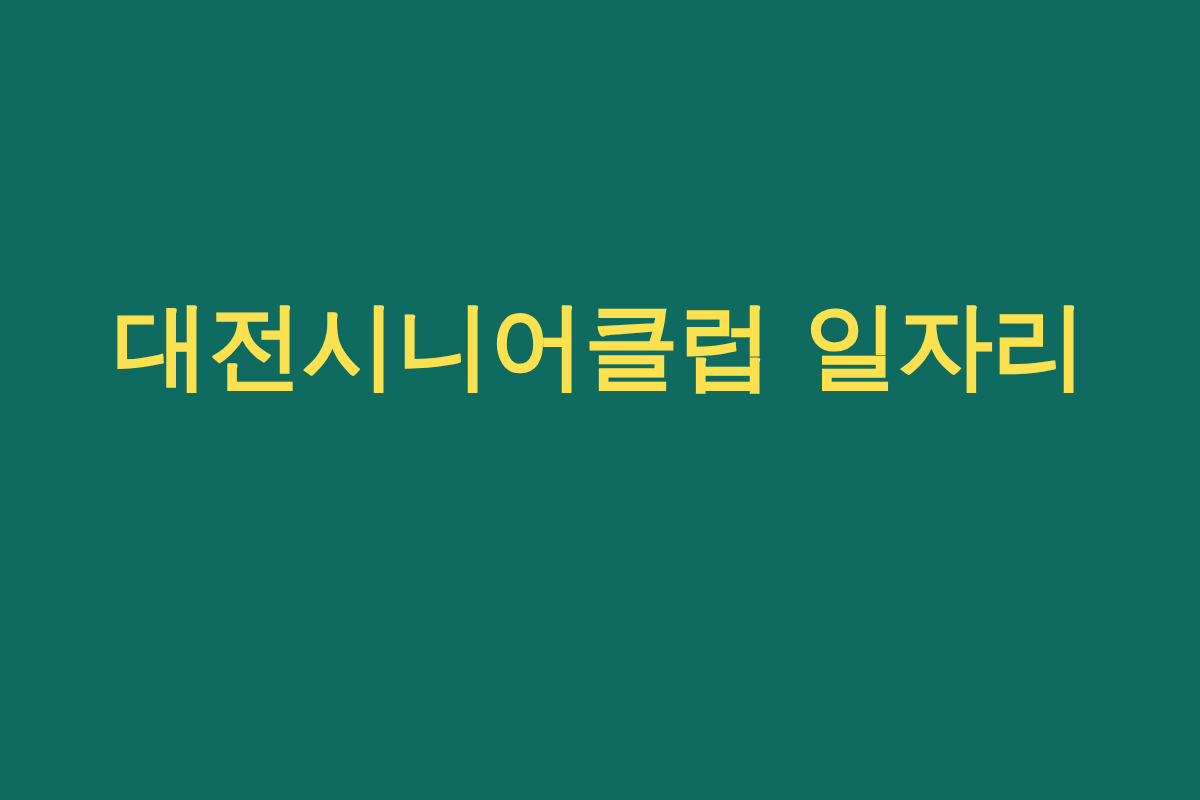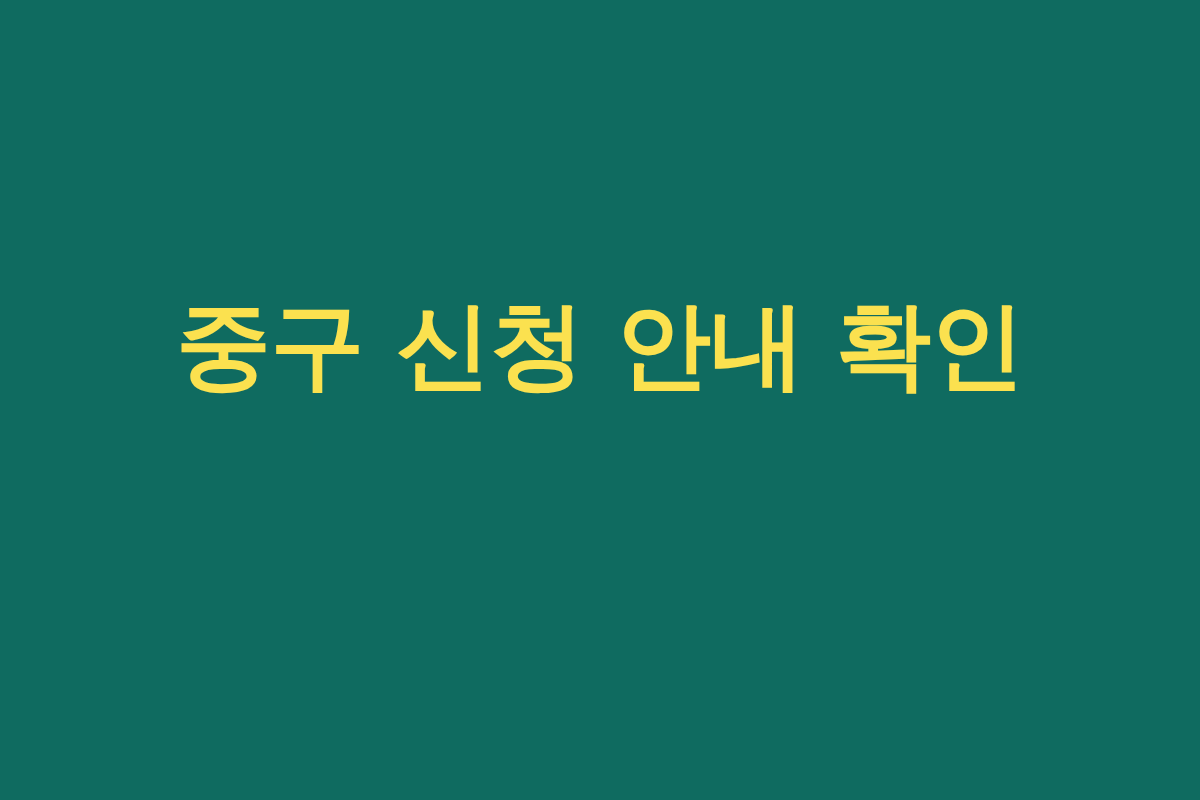--- a/index.html
+++ b/index.html
@@ -56,18 +56,18 @@
     font-size: 95px;
   }
 </style>
 </head>
 <body>
 
 <div id="banner" style="background-color: rgb(15, 107, 96);">
 
   <div id="headline" style="color: rgb(251, 225, 79);">
 
+    <span class="headline-line" id="headline-line-1" style="color: rgb(251, 225, 79);">대전시니어클럽 일자리</span>
 
-    <span class="headline-line" id="headline-line-2" style="color: rgb(251, 225, 79);">중구 신청 안내 확인</span>
 
   </div>
 
 </div>
 
 </body></html>

